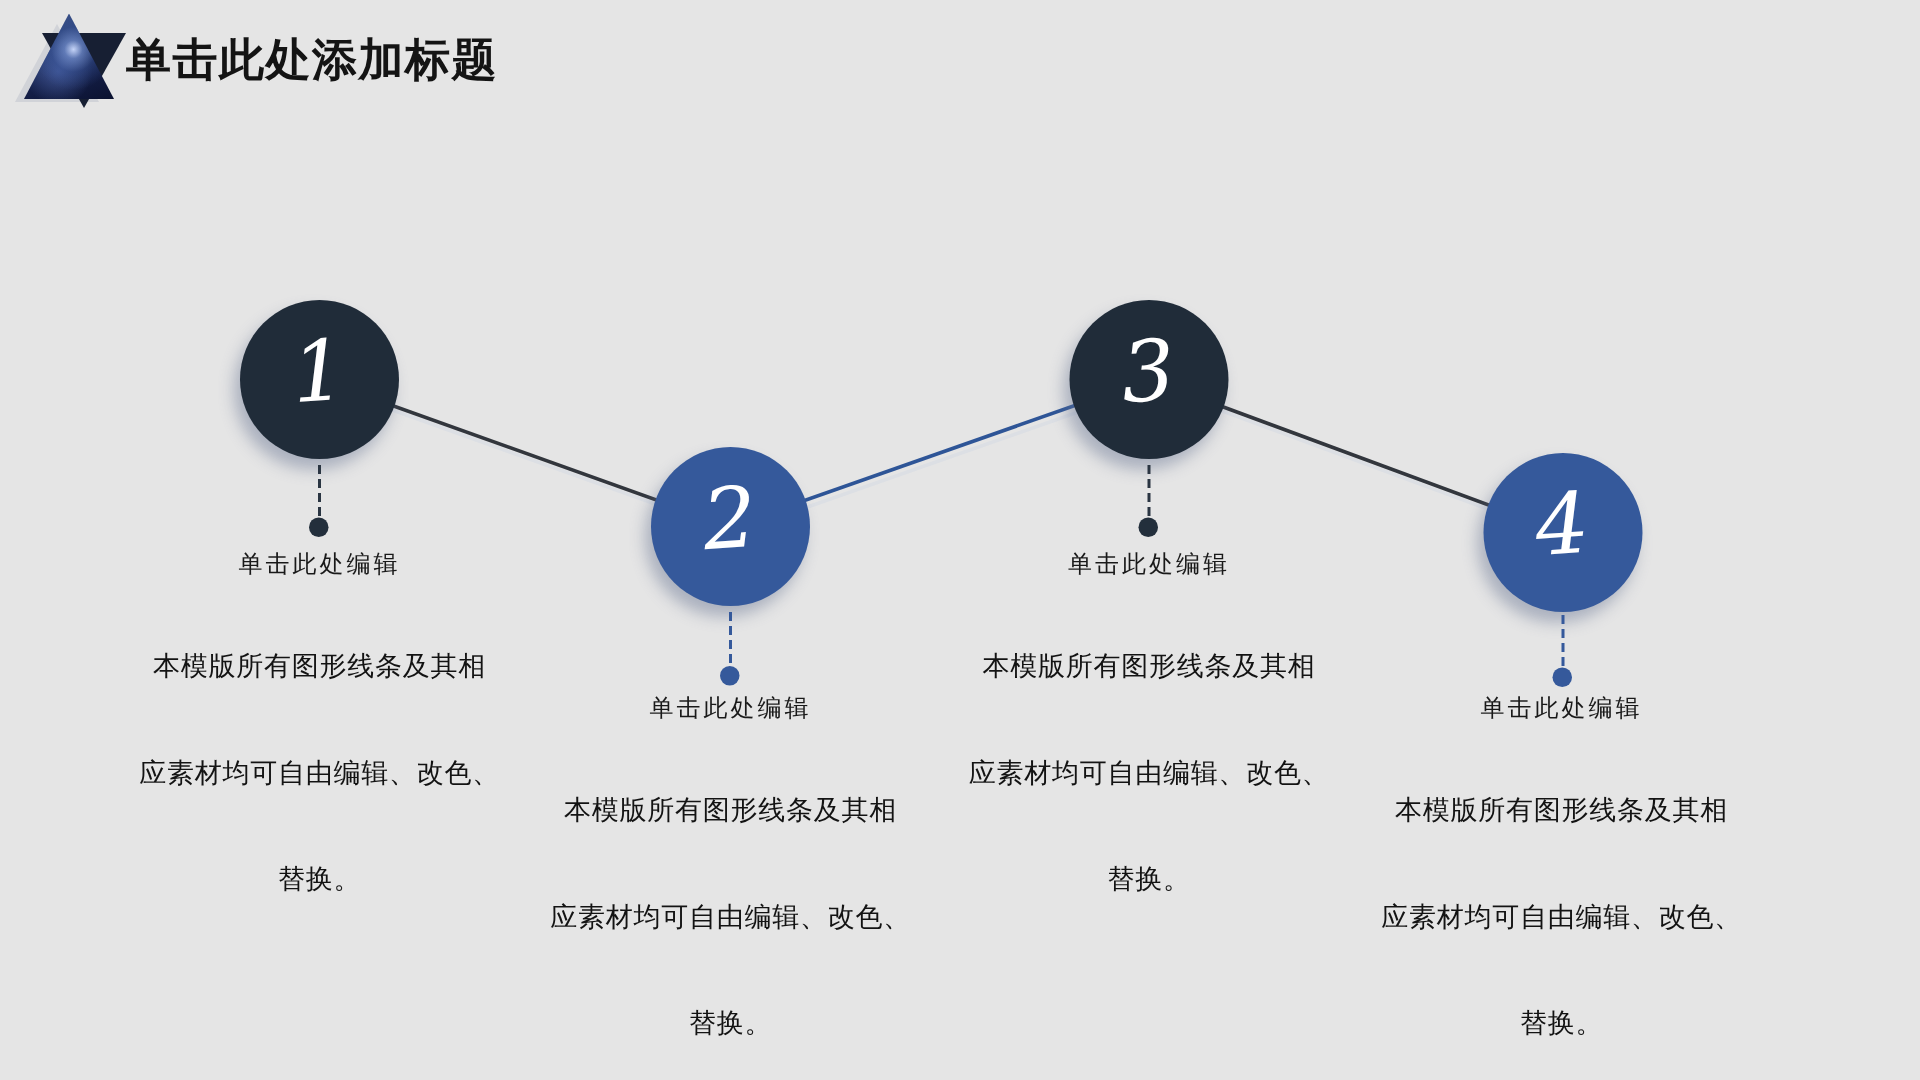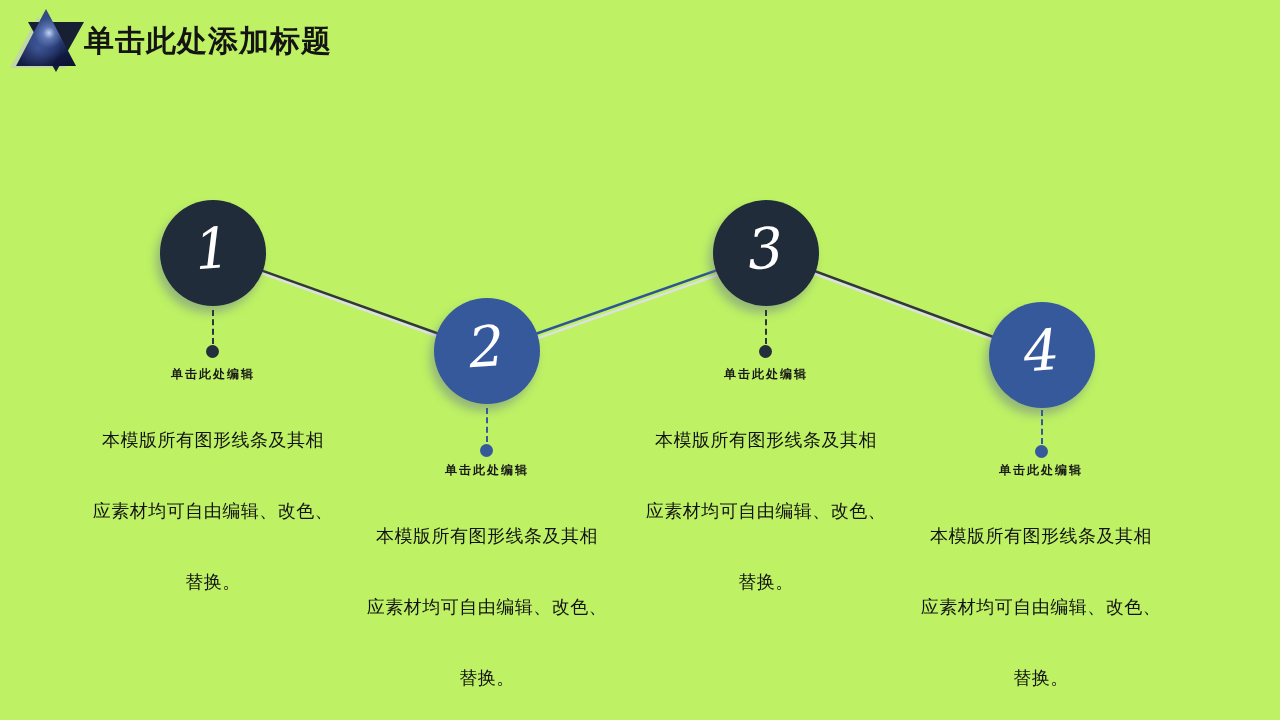--- a/index.html
+++ b/index.html
@@ -3,21 +3,21 @@
 <meta charset="utf-8">
 <style>
   * { margin: 0; padding: 0; box-sizing: border-box; }
   html, body { width: 1280px; height: 720px; }
   body { font-family: "Liberation Sans", "DejaVu Sans", sans-serif; background: #ffffff; }
 
   .slide {
     position: relative;
     width: 1280px;
     height: 720px;
-    background: #bef264;
+    background: #e5e5e5;
     overflow: hidden;
   }
 
   
   .logo {
     position: absolute;
     left: 12px;
     top: 6px;
     width: 72px;
     height: 72px;
@@ -108,22 +108,22 @@
   .dot.blue { background: #35599b; }
 
   
   .text-col {
     position: absolute;
     width: 270px;
     text-align: center;
     z-index: 2;
   }
   .step-label {
-    font-size: 12px;
-    font-weight: bold;
+    font-size: 16px;
+    font-weight: normal;
     letter-spacing: 2px;
     color: #191919;
     margin-bottom: 5px;
   }
   .step-body { color: #131313; }
   .body-line {
     font-size: 18px;
     letter-spacing: 0.5px;
     line-height: 27px;
     margin-top: 44px;

